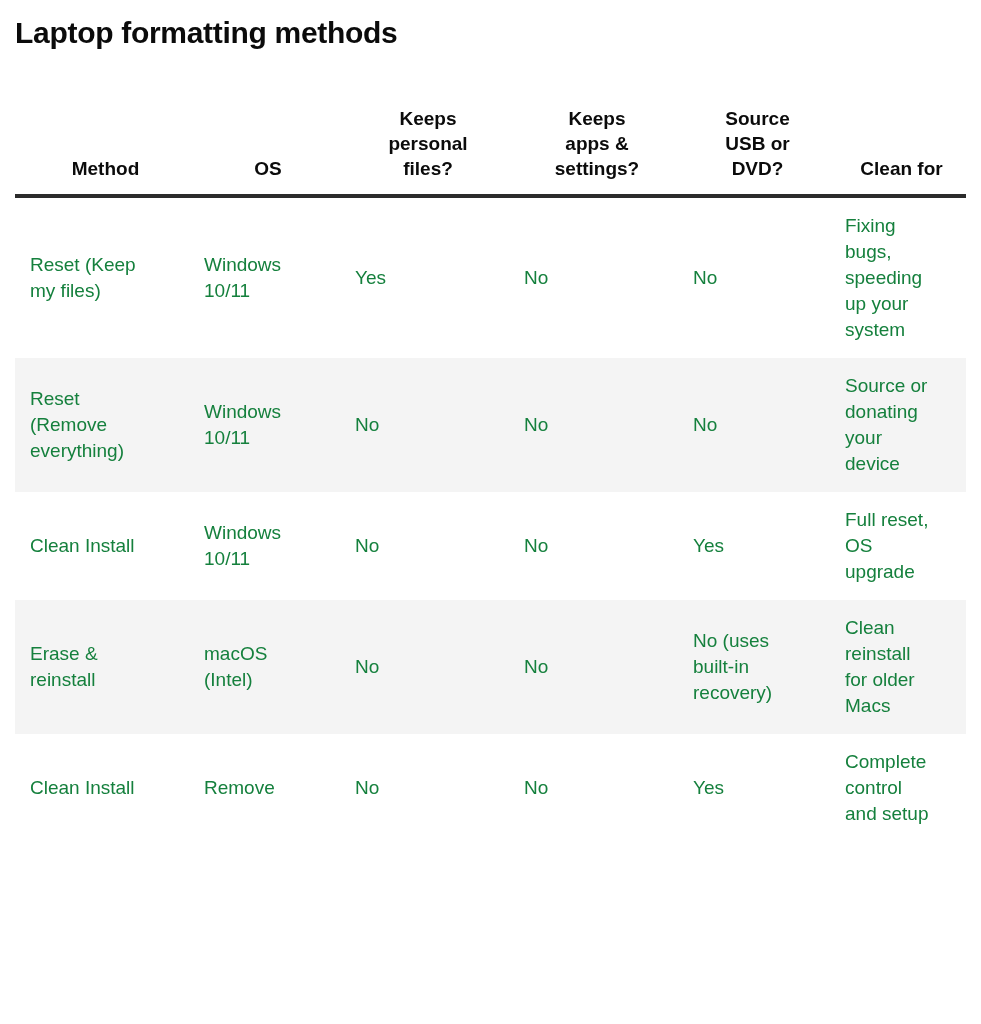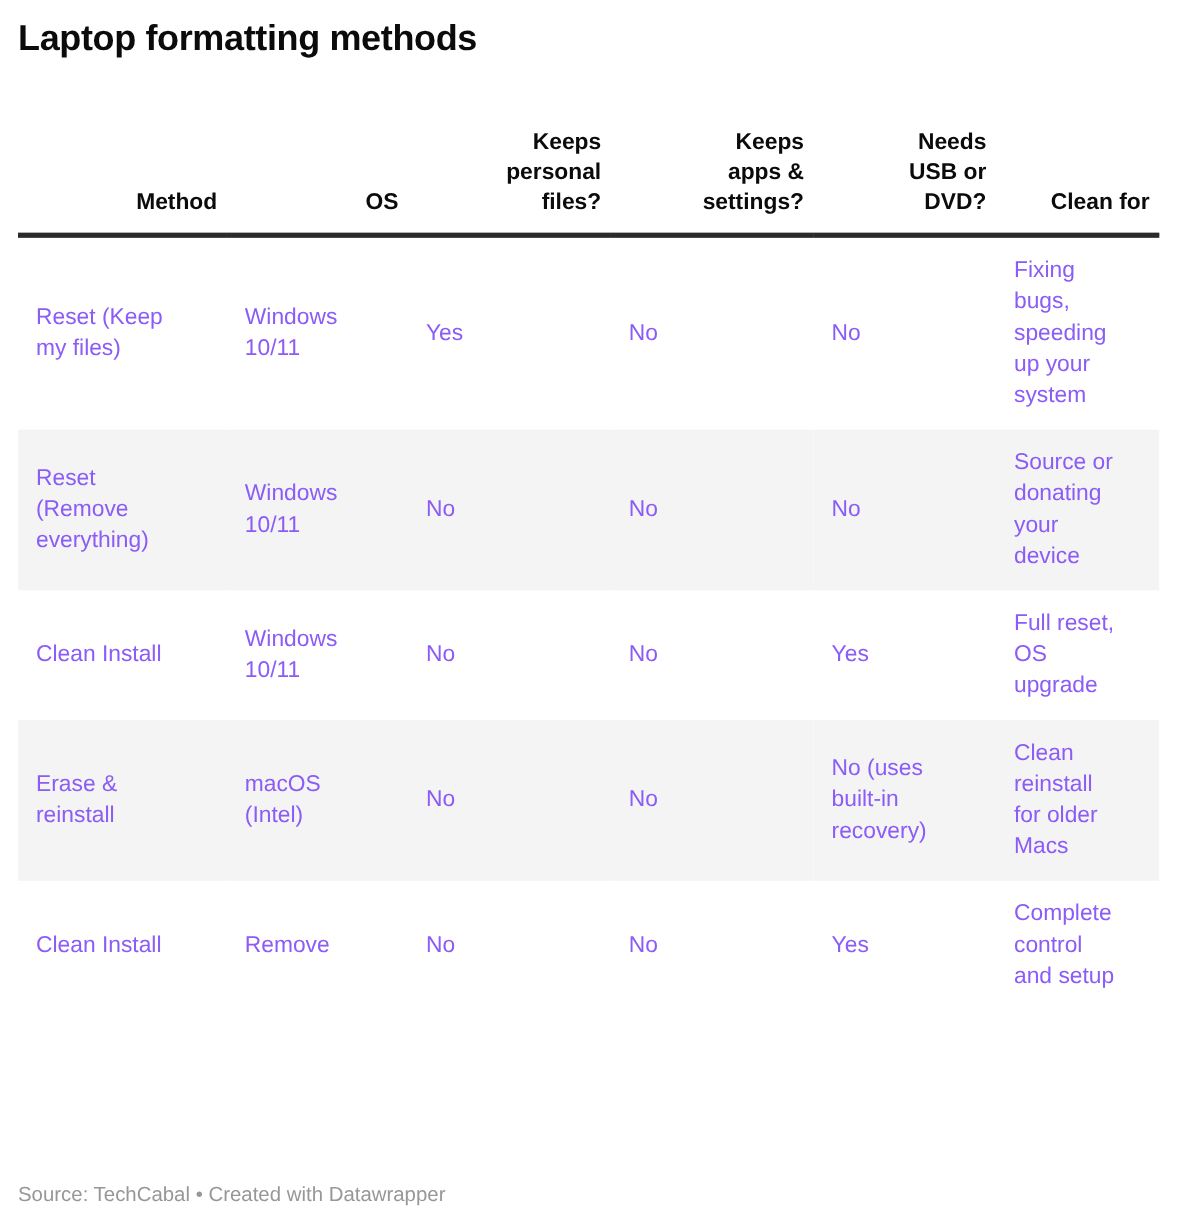--- a/index.html
+++ b/index.html
@@ -26,31 +26,31 @@
   col.c1 { width: 174px; }
   col.c2 { width: 151px; }
   col.c3 { width: 169px; }
   col.c4 { width: 169px; }
   col.c5 { width: 152px; }
   col.c6 { width: 136px; }
   thead th {
     font-size: 19px;
     font-weight: 700;
     color: #0b0b0b;
-    text-align: right;
+    text-align: center;
     vertical-align: bottom;
     line-height: 25px;
     padding: 0 8px 13px 15px;
     white-space: pre-line;
     border-bottom: 4px solid #2b2b2b;
   }
   tbody td {
     font-size: 19px;
     font-weight: 400;
-    color: #8b5cf6;
+    color: #15803d;
     line-height: 26px;
     vertical-align: middle;
     text-align: left;
     padding: 15px 8px 15px 15px;
     white-space: pre-line;
   }
   tbody tr:nth-child(even) { background: #f4f4f4; }
   .footer {
     position: absolute;
     left: 15px;
@@ -78,21 +78,21 @@
     <thead>
       <tr>
         <th>Method</th>
         <th>OS</th>
         <th>Keeps
 personal
 files?</th>
         <th>Keeps
 apps &amp;
 settings?</th>
-        <th>Needs
+        <th>Source
 USB or
 DVD?</th>
         <th>Clean for</th>
       </tr>
     </thead>
     <tbody>
       <tr>
         <td>Reset (Keep
 my files)</td>
         <td>Windows
@@ -152,15 +152,14 @@
         <td>No</td>
         <td>No</td>
         <td>Yes</td>
         <td>Complete
 control
 and setup</td>
       </tr>
     </tbody>
   </table>
 
-  <div class="footer">Source: TechCabal • Created with Datawrapper</div>
 
 </div>
 
 </body></html>

